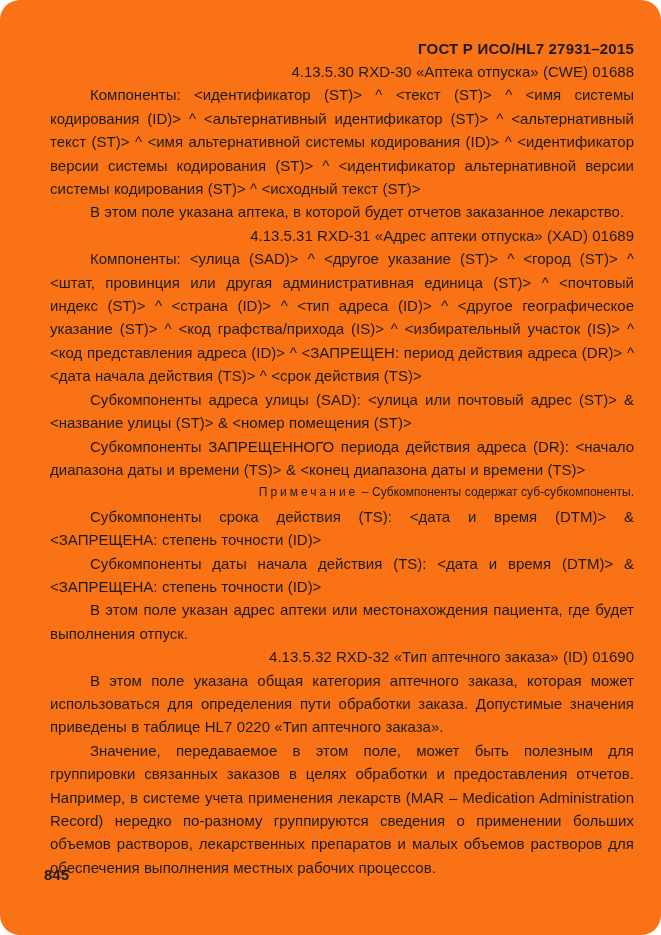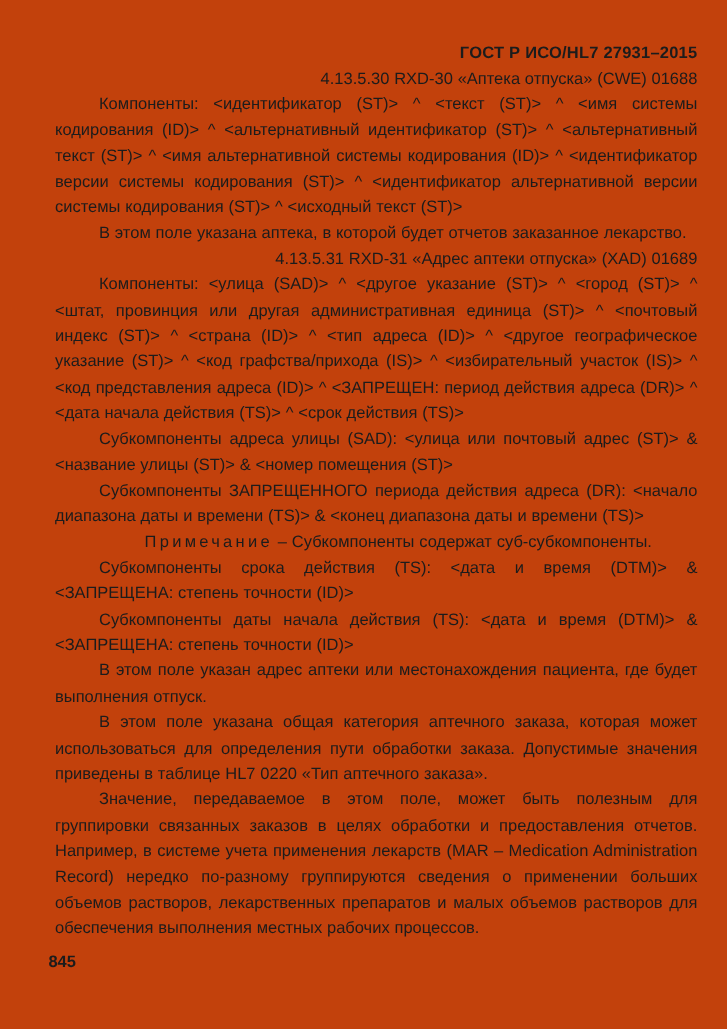--- a/index.html
+++ b/index.html
@@ -11,21 +11,22 @@
     width: 661px;
     height: 935px;
     position: relative;
     font-family: "Liberation Sans", sans-serif;
     color: #1c1c1c;
     overflow: hidden;
   }
   .page {
     position: absolute;
     inset: 0;
-    background: #c2410c;
+    background: #f97316;
+    border-radius: 20px;
   }
   .running-header {
     position: absolute;
     top: 40px;
     left: 50px;
     right: 27px;
     text-align: right;
     font-size: 15px;
     font-weight: 700;
     letter-spacing: 0.2px;
@@ -45,22 +46,22 @@
     text-indent: 40px;
     hyphens: auto;
     -webkit-hyphens: auto;
     word-spacing: 0.2px;
   }
   .content p.heading {
     text-align: right;
     hyphens: none;
   }
   .content p.note {
-    font-size: 15px;
-    text-align: center;
+    font-size: 12px;
+    text-align: right;
     hyphens: none;
   }
   .note-label {
     letter-spacing: 3px;
   }
   .page-number {
     position: absolute;
     top: 866px;
     left: 44px;
     right: 27px;
@@ -93,20 +94,21 @@
     <p>Субкомпоненты ЗАПРЕЩЕННОГО периода действия адреса (DR): &lt;начало диапазона даты и времени (TS)&gt; &amp; &lt;конец диапазона даты и времени (TS)&gt;</p>
 
     <p class="note"><span class="note-label">Примечание</span> <span>– Субкомпоненты содержат суб-субкомпоненты.</span></p>
 
     <p>Субкомпоненты срока действия (TS): &lt;дата и время (DTM)&gt; &amp; &lt;ЗАПРЕЩЕНА: степень точности (ID)&gt;</p>
 
     <p>Субкомпоненты даты начала действия (TS): &lt;дата и время (DTM)&gt; &amp; &lt;ЗАПРЕЩЕНА: степень точности (ID)&gt;</p>
 
     <p>В этом поле указан адрес аптеки или местонахождения пациента, где будет выполнения отпуск.</p>
 
+    <p class="heading">4.13.5.32 RXD-32 «Тип аптечного заказа» (ID) 01690</p>
 
     <p>В этом поле указана общая категория аптечного заказа, которая может использоваться для определения пути обработки заказа. Допустимые значения приведены в таблице HL7 0220 «Тип аптечного заказа».</p>
 
     <p>Значение, передаваемое в этом поле, может быть полезным для группировки связанных заказов в целях обработки и предоставления отчетов. Например, в системе учета применения лекарств (MAR – Medication Administration Record) нередко по-разному группируются сведения о применении больших объемов растворов, лекарственных препаратов и малых объемов растворов для обеспечения выполнения местных рабочих процессов.</p>
 
   </div>
 
   <div class="page-number">845</div>
 
 </div>

